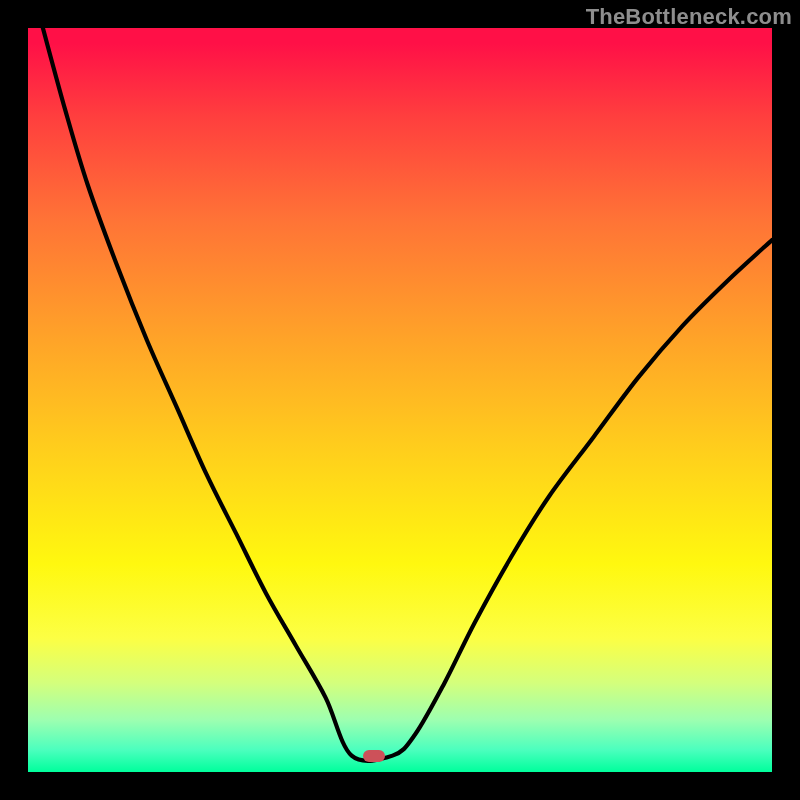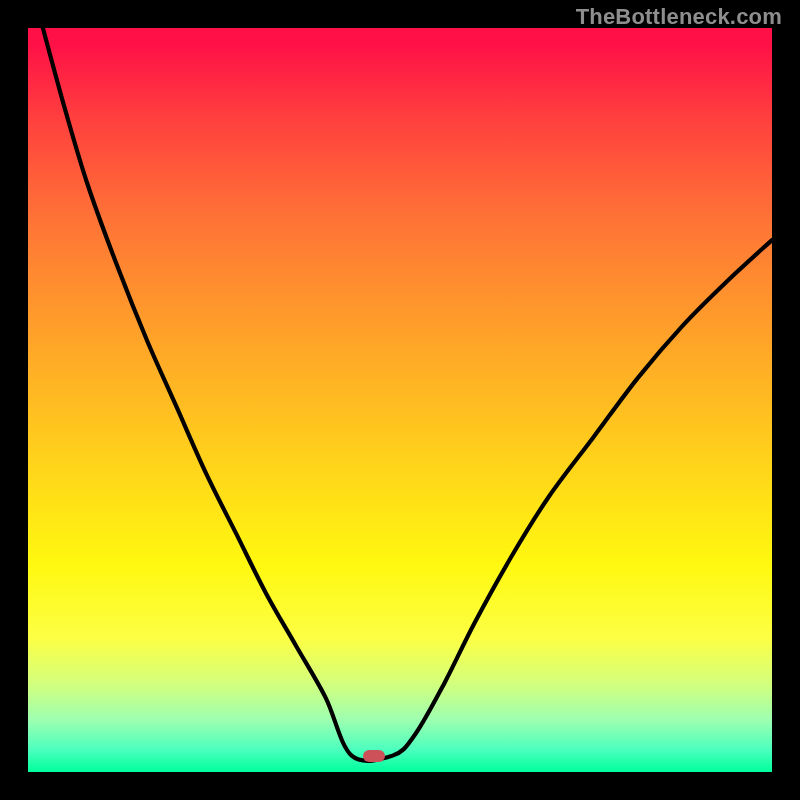--- a/index.html
+++ b/index.html
@@ -27,21 +27,21 @@
       #fcff44 82%,
       #d4ff7c 88%,
       #9dffb0 93%,
       #4cffbe 97%,
       #00ff9c 100%
     );
   }
   .watermark {
     position: absolute;
     top: 4px;
-    right: 18px;
+    right: 8px;
     font-family: Arial, Helvetica, sans-serif;
     font-size: 22px;
     font-weight: bold;
     color: #8e8e8e;
     letter-spacing: 0.2px;
   }
   .curve {
     position: absolute;
     left: 0; top: 0;
     width: 744px;

